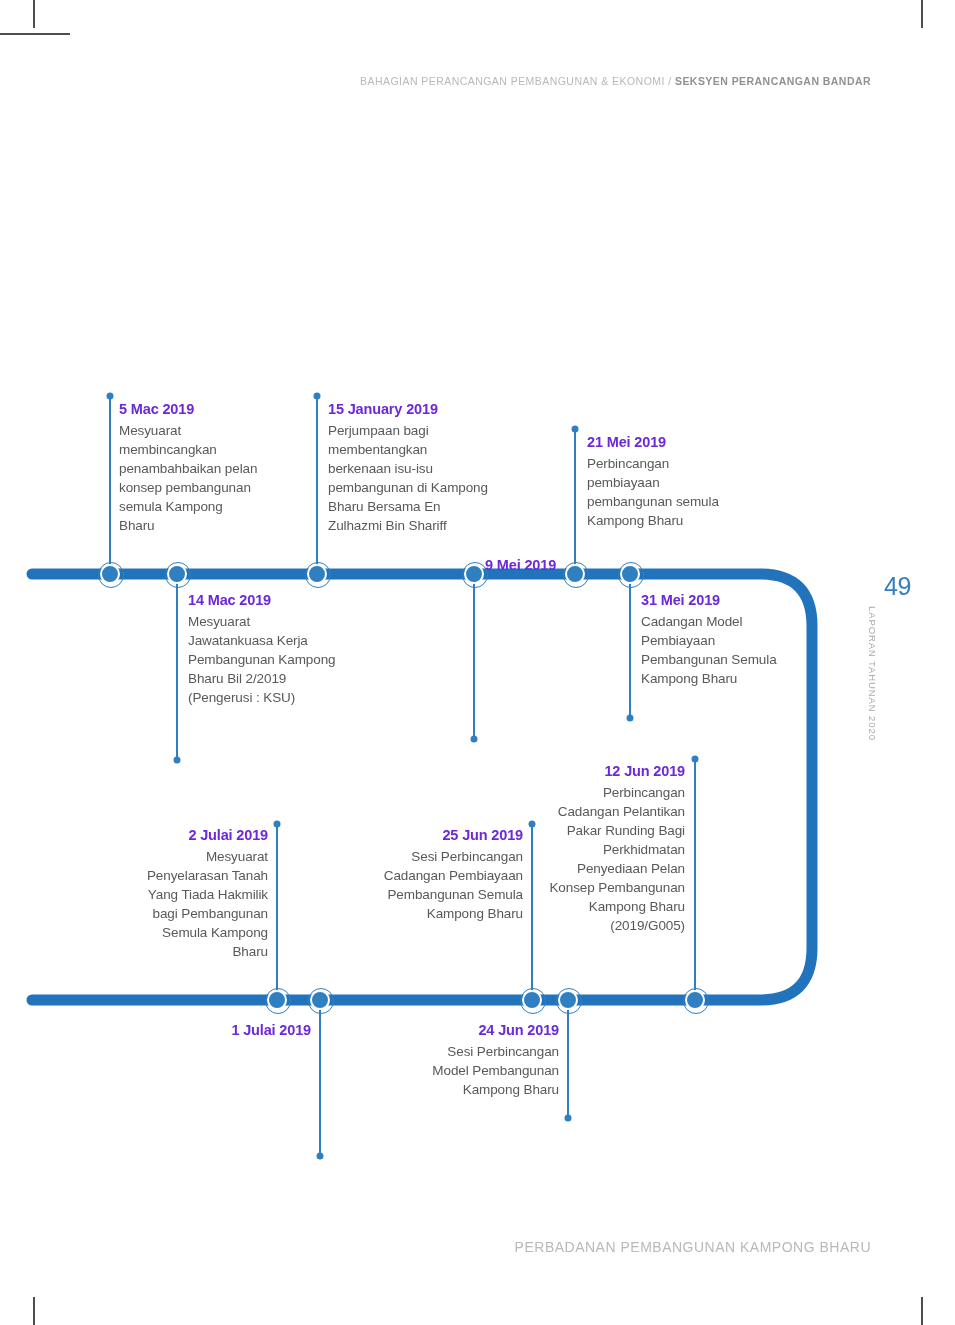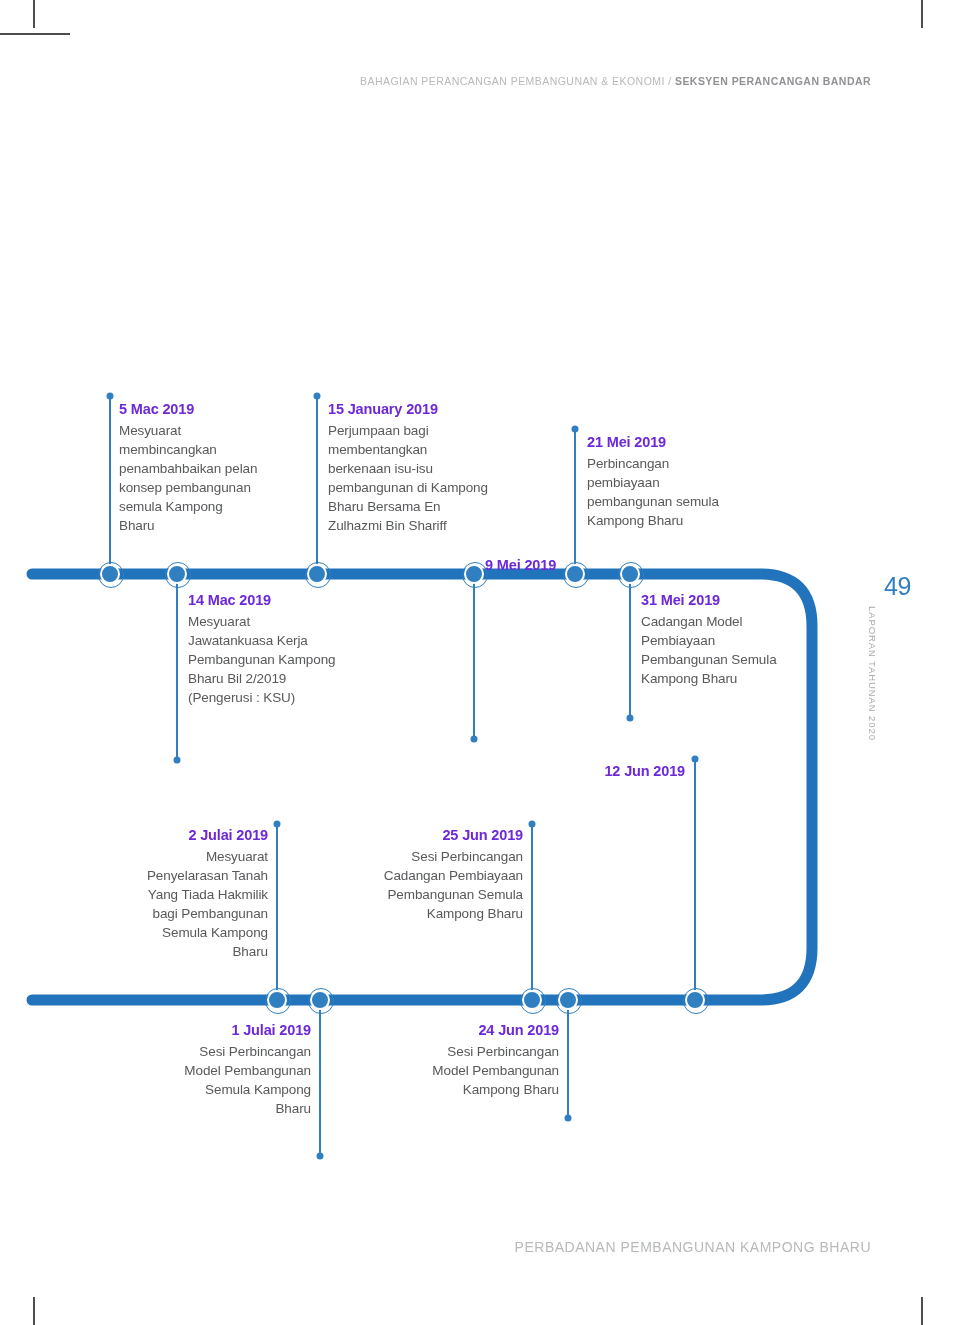--- a/index.html
+++ b/index.html
@@ -175,35 +175,35 @@
     <div class="date">9 Mei 2019</div>
   </div>
 
   <div class="event" style="left:641px;top:592px;width:145px;">
     <div class="date">31 Mei 2019</div>
     <div class="desc">Cadangan Model Pembiayaan Pembangunan Semula Kampong Bharu</div>
   </div>
 
   <div class="event ralign" style="left:545px;top:763px;width:140px;">
     <div class="date">12 Jun 2019</div>
+    <div class="desc">Perbincangan Cadangan Pelantikan Pakar Runding Bagi Perkhidmatan Penyediaan Pelan Konsep Pembangunan Kampong Bharu (2019/G005)</div>
   </div>
 
   <div class="event ralign" style="left:128px;top:827px;width:140px;">
     <div class="date">2 Julai 2019</div>
     <div class="desc">Mesyuarat Penyelarasan Tanah Yang Tiada Hakmilik bagi Pembangunan Semula Kampong Bharu</div>
   </div>
 
   <div class="event ralign" style="left:383px;top:827px;width:140px;">
     <div class="date">25 Jun 2019</div>
     <div class="desc">Sesi Perbincangan Cadangan Pembiayaan Pembangunan Semula Kampong Bharu</div>
   </div>
 
   <div class="event ralign" style="left:171px;top:1022px;width:140px;">
     <div class="date">1 Julai 2019</div>
-    <div class="desc">Sesi Perbincangan Model Pembangunan Semula Kampong Bharu</div>
   </div>
 
   <div class="event ralign" style="left:419px;top:1022px;width:140px;">
     <div class="date">24 Jun 2019</div>
     <div class="desc">Sesi Perbincangan Model Pembangunan Kampong Bharu</div>
   </div>
 
   <div class="footer">PERBADANAN PEMBANGUNAN KAMPONG BHARU</div>
 
 </div>

